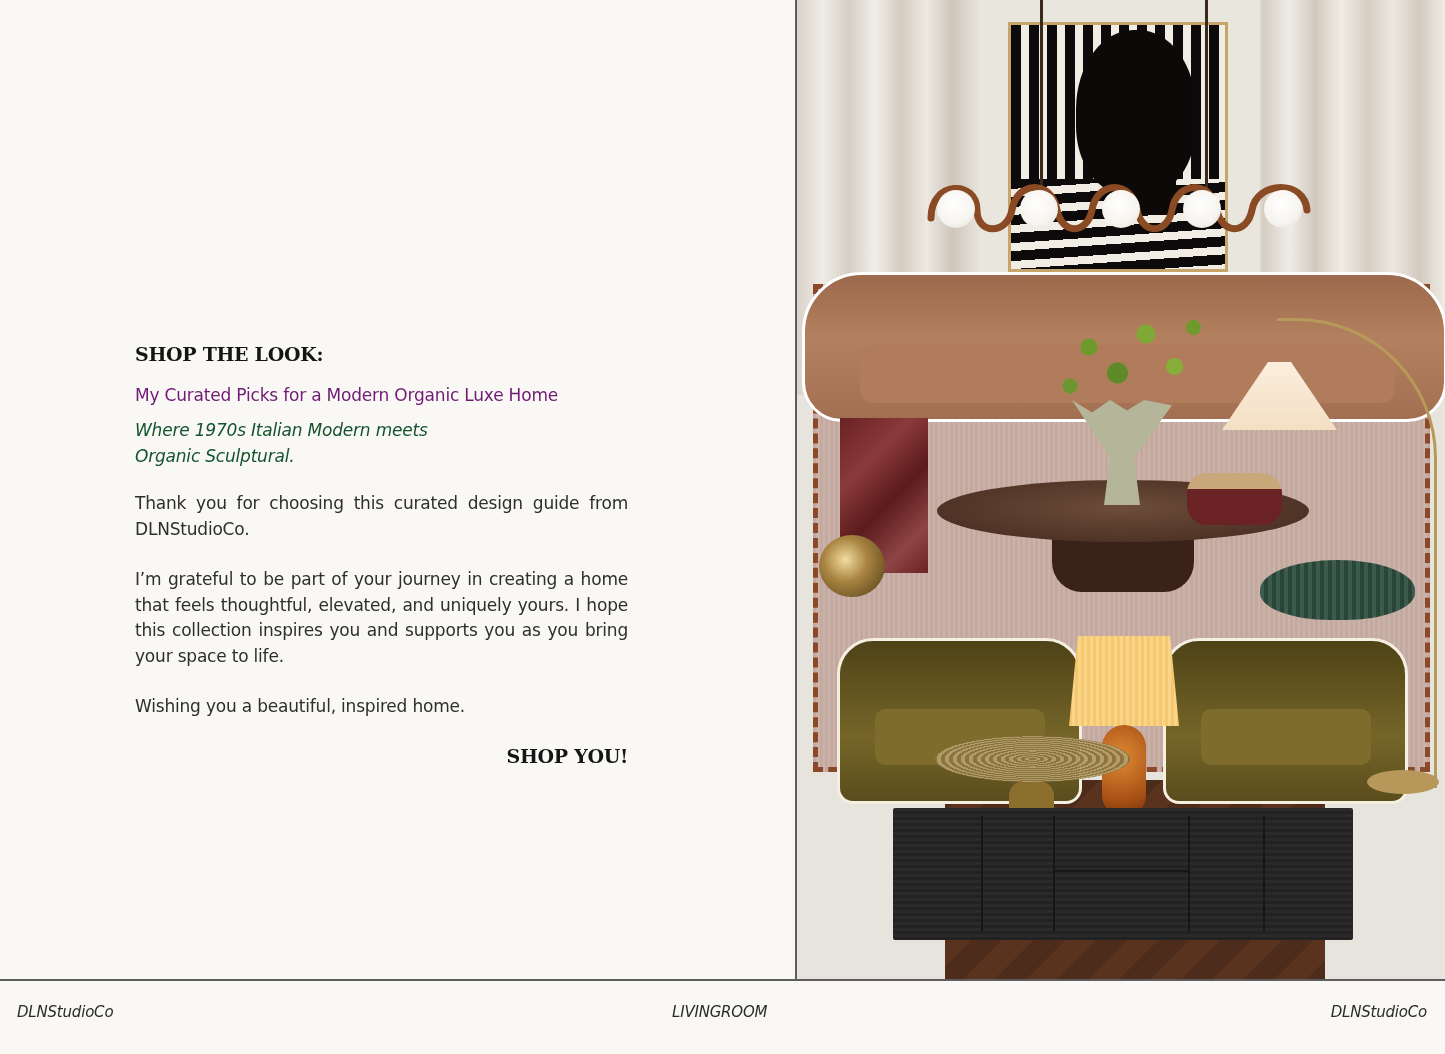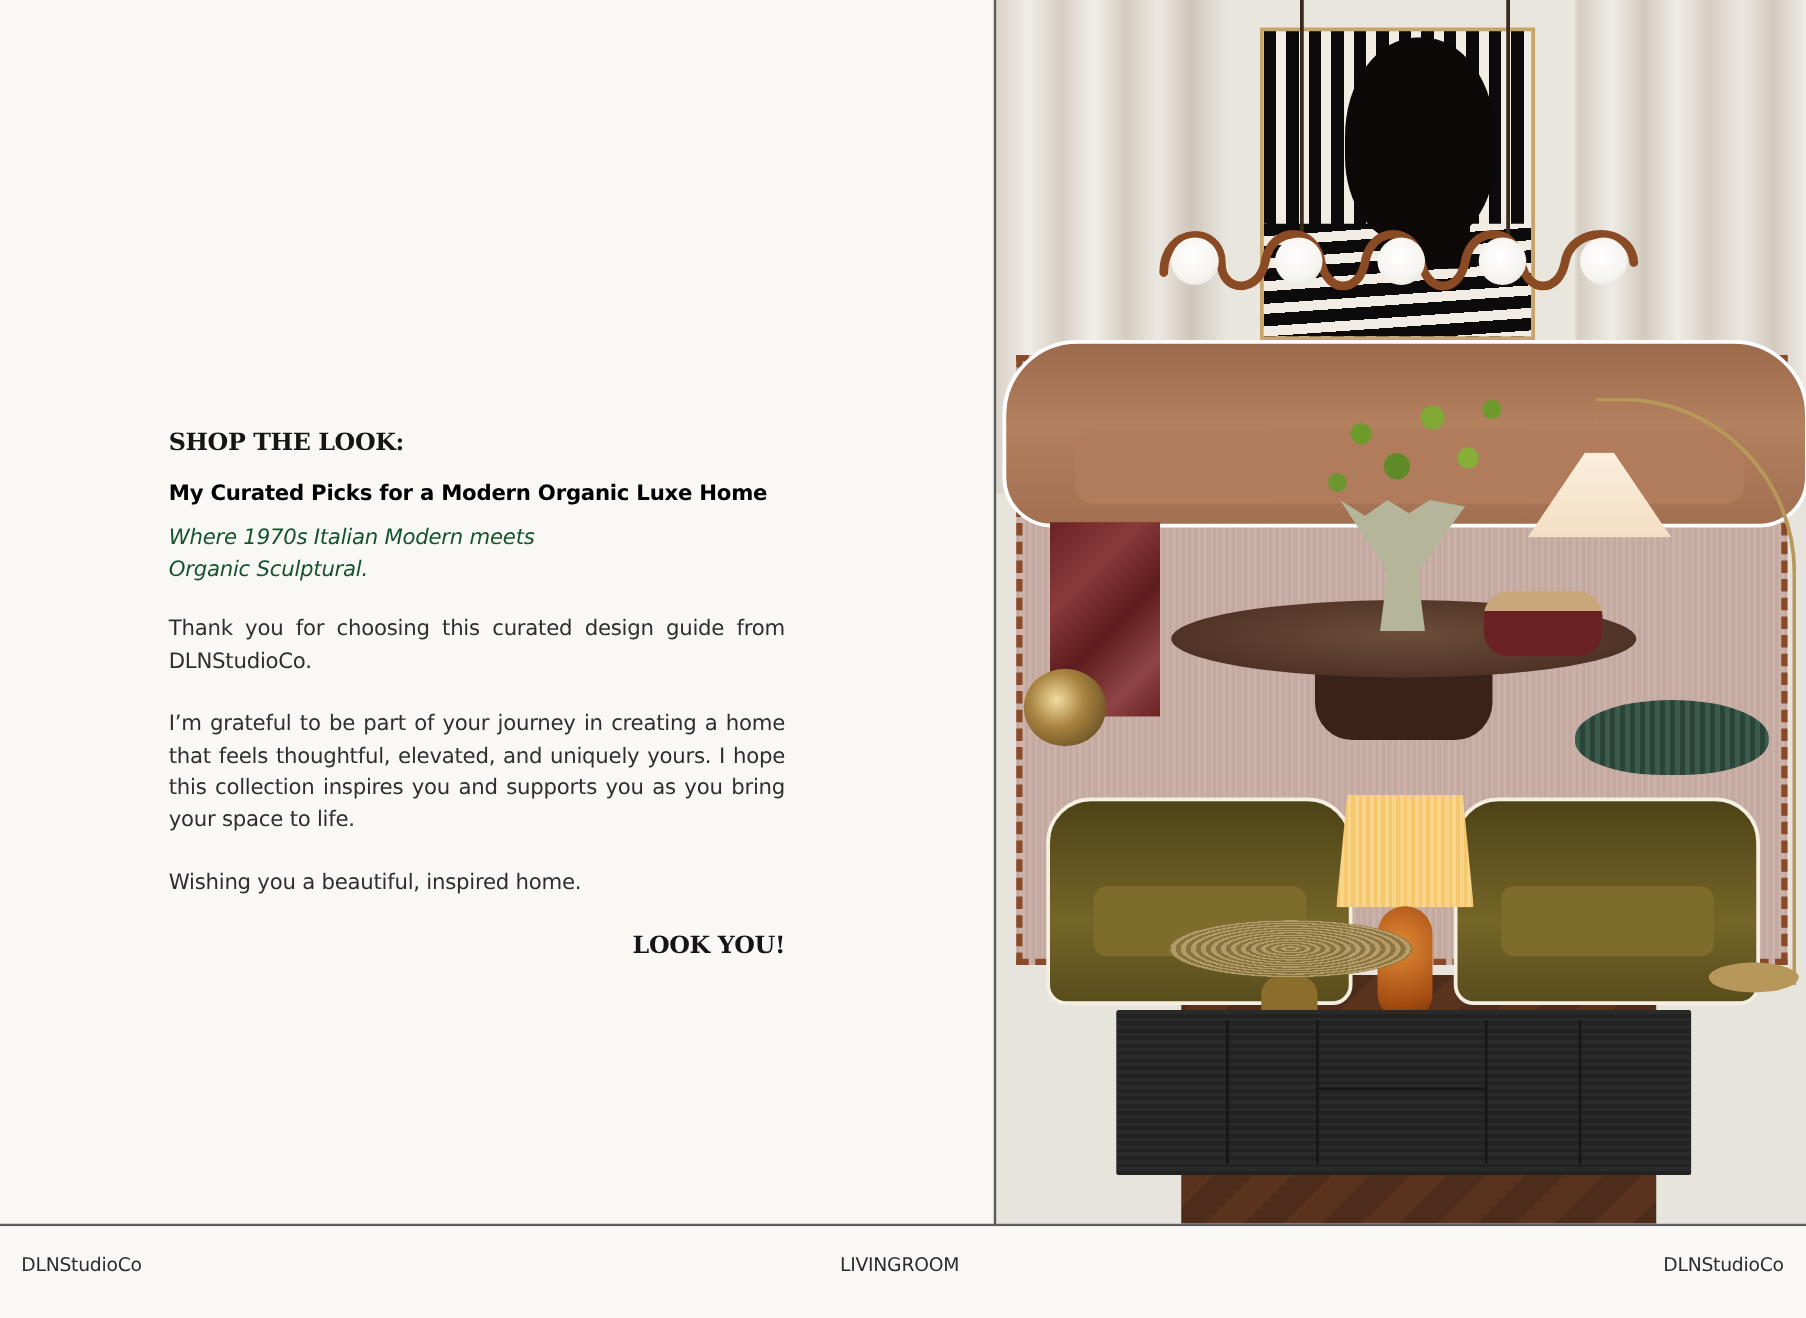--- a/index.html
+++ b/index.html
@@ -10,29 +10,29 @@
   }
   .left-page { position:absolute; left:0; top:0; width:795px; height:980px; background:#f9f8f5; }
   .vline { position:absolute; left:795px; top:0; width:2px; height:981px; background:#5d5d5d; }
   .hline { position:absolute; left:0; top:979px; width:1445px; height:2px; background:#5d5d5d; }
 
   .content { position:absolute; left:135px; top:340px; width:493px; }
   .heading {
     font-family:"DejaVu Serif", serif; font-weight:bold; font-size:19px;
     letter-spacing:-0.3px; color:#151515; margin:0 0 14px 0; line-height:28px;
   }
-  .subheading { font-weight:bold; font-size:17px; color:#000000; margin:0 0 10px 0; line-height:26px; letter-spacing:-0.2px; }
+  .subheading { font-weight:normal; font-size:17px; color:#701a75; margin:0 0 10px 0; line-height:26px; letter-spacing:-0.2px; }
   .tagline { font-style:italic; font-size:17px; line-height:25.5px; margin:0 0 22px 0; color:#14532d; letter-spacing:-0.2px; }
   .para { font-size:17px; line-height:25.5px; text-align:justify; margin:0 0 25px 0; color:#2e2e2e; letter-spacing:-0.2px; }
   .thanks {
     font-family:"DejaVu Serif", serif; font-weight:bold; font-size:19px; text-align:right;
     color:#151515; margin-top:18px; letter-spacing:-0.3px;
   }
 
-  .footer { position:absolute; left:0; top:981px; width:1445px; height:73px; background:#f9f8f5; }
+  .footer { position:absolute; left:0; top:981px; width:1445px; height:73px; background:#f9f8f5;font-style:italic; }
   .footer span { position:absolute; top:22px; font-size:15px; color:#2b2b2b; letter-spacing:-0.2px; }
   .f-left { left:17px; }
   .f-center { left:672px; }
   .f-right { right:18px; }
 
   
   .board { position:absolute; left:797px; top:0; width:648px; height:979px; background:#e6e4dc; overflow:hidden; }
   .wall-top { position:absolute; left:0; top:0; width:648px; height:395px;
     background:linear-gradient(90deg,#d9d2c9 0%,#efece6 4%,#d6cec4 8%,#f1eee9 12%,#d4ccc1 16%,#ece8e2 20%,#cfc6bb 24%,#e6e3dc 28%,#e9e6df 29%,#e9e6df 71%,#d5cdc2 72%,#efece6 76%,#d2c9be 80%,#f0ede7 84%,#d6cec3 88%,#ebe7e1 92%,#d3cabf 96%,#efece6 100%); }
   .wall-center { position:absolute; left:183px; top:0; width:280px; height:290px; background:#e9e6de; }
@@ -106,21 +106,21 @@
   <div class="content">
     <div class="heading">SHOP THE LOOK:</div>
     <div class="subheading">My Curated Picks for a Modern Organic Luxe Home</div>
     <div class="tagline">
       <div>Where 1970s Italian Modern meets</div>
       <div>Organic Sculptural.</div>
     </div>
     <p class="para">Thank you for choosing this curated design guide from DLNStudioCo.</p>
     <p class="para">I’m grateful to be part of your journey in creating a home that feels thoughtful, elevated, and uniquely yours. I hope this collection inspires you and supports you as you bring your space to life.</p>
     <p class="para">Wishing you a beautiful, inspired home.</p>
-    <div class="thanks">LOOK YOU!</div>
+    <div class="thanks">SHOP YOU!</div>
   </div>
 </div>
 
 <div class="board">
   <div class="wall-top"></div>
   <div class="wall-center"></div>
   <div class="art-frame">
     <div class="art">
       <div class="art-stripes"></div>
       <div class="art-head"></div>

